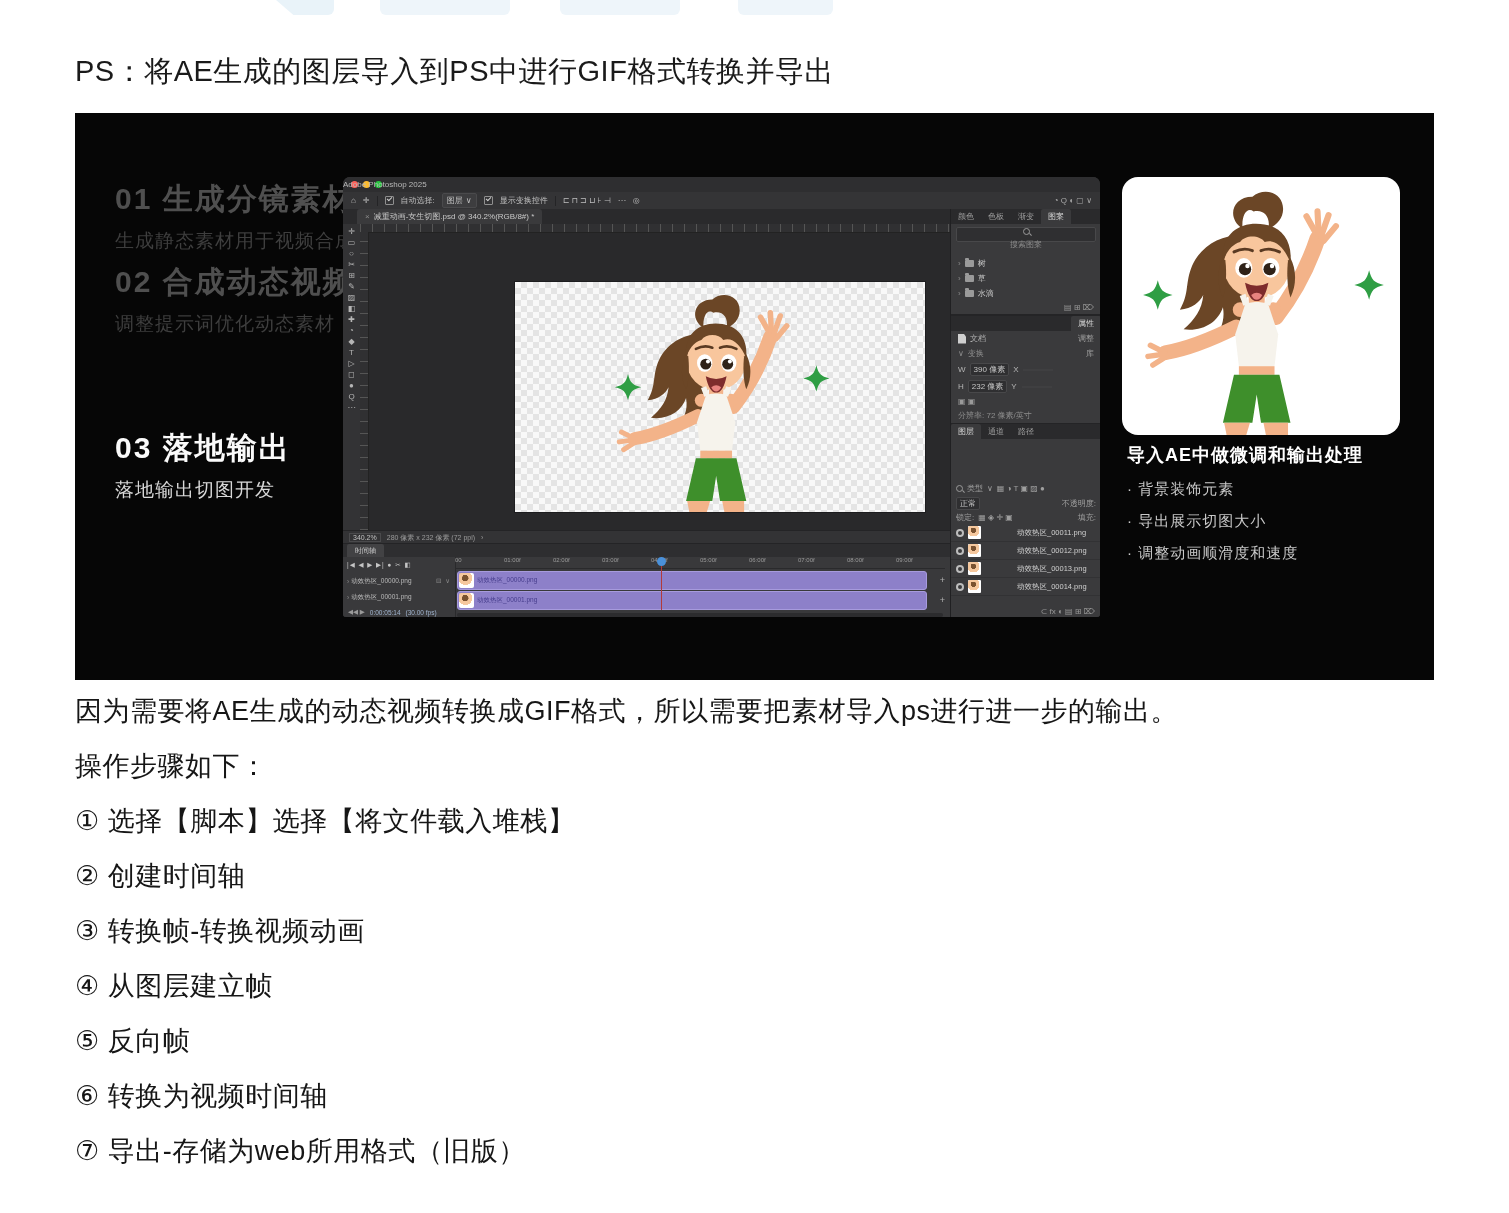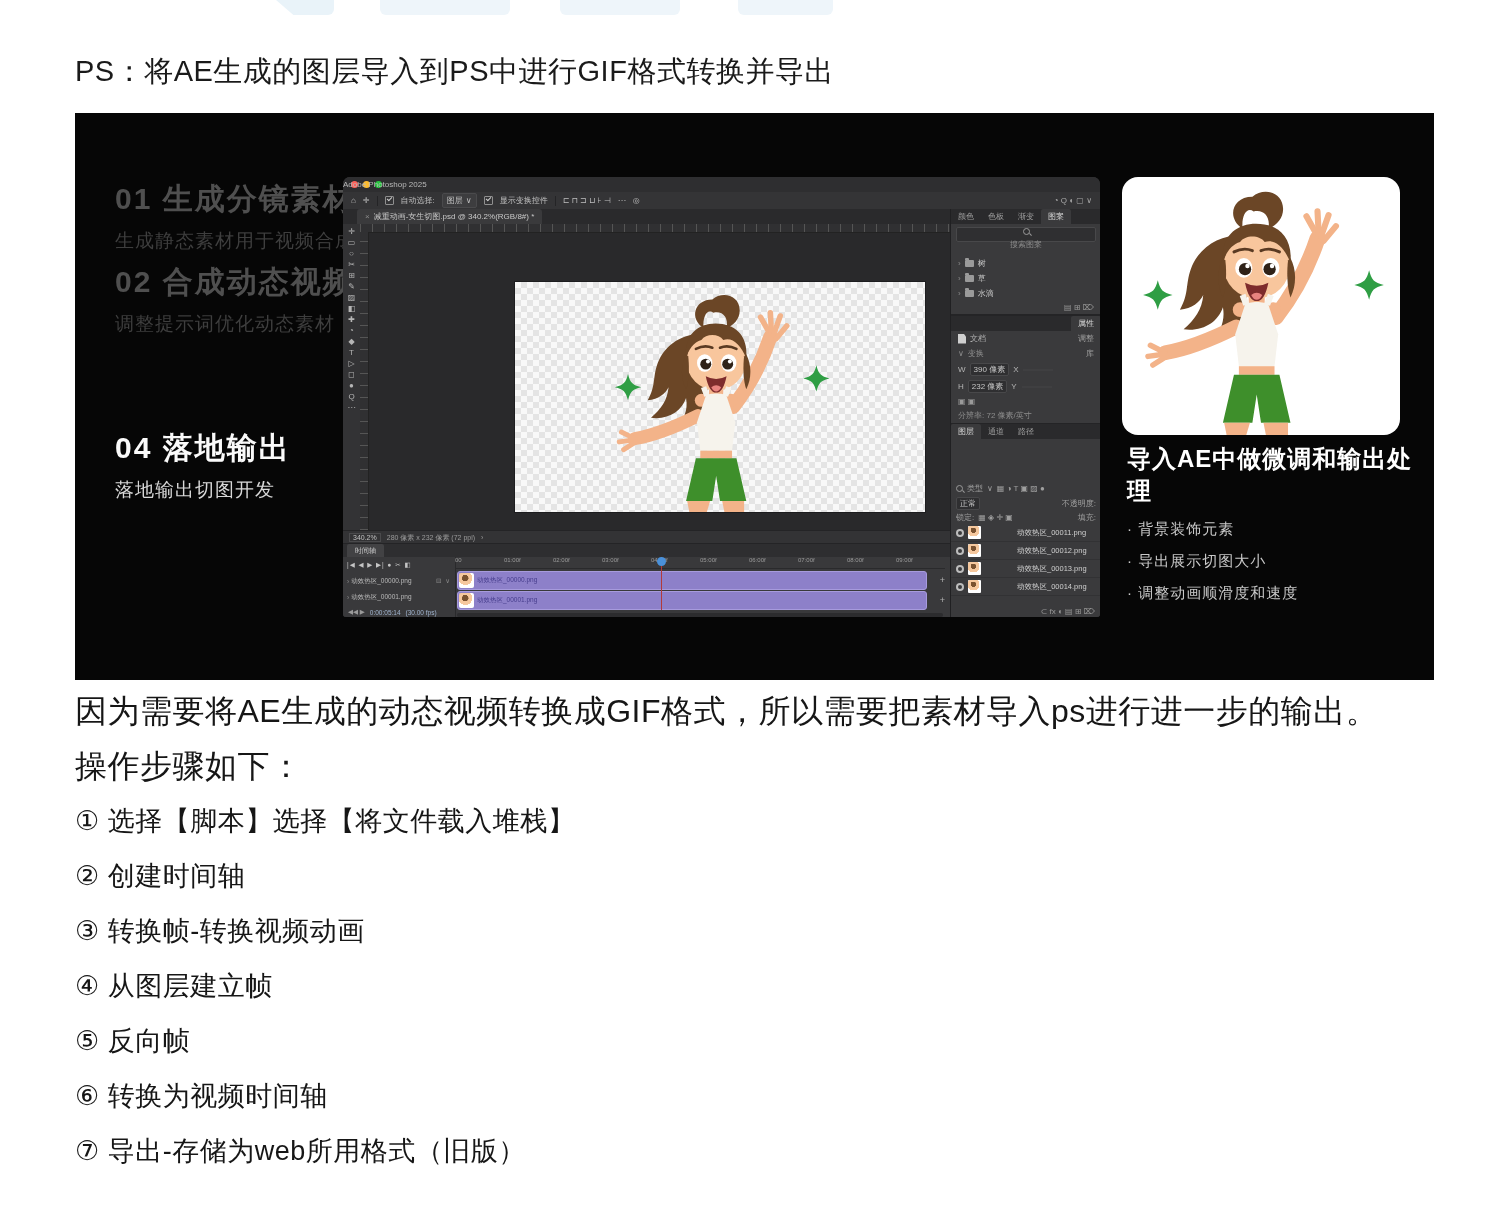--- a/index.html
+++ b/index.html
@@ -123,26 +123,26 @@
   .eye::after{content:"";position:absolute;left:2px;top:2px;width:4px;height:4px;border-radius:50%;background:#3a3a3c;}
   .lthumb{width:13px;height:13px;border-radius:1px;flex:none;
           background:radial-gradient(circle at 42% 34%,#7a5230 24%,#f6c89e 25% 52%,#ffffff 53%);}
   .lname{font-size:7.5px;color:#cfcfcf;white-space:nowrap;overflow:hidden;margin-left:32px;}
   .l-foot{margin-top:auto;height:12px;display:flex;justify-content:flex-end;align-items:center;gap:6px;
           padding:0 6px;color:#9a9a9a;font-size:8px;}
 
   
   .card{position:absolute;left:1047px;top:64px;width:278px;height:258px;background:#fff;border-radius:16px;overflow:hidden;}
   .callout{position:absolute;left:1052px;top:330px;width:300px;color:#fff;}
-  .callout .ctitle{font-size:24px;font-weight:700;letter-spacing:1px;}
+  .callout .ctitle{font-size:18px;font-weight:700;letter-spacing:1px;}
   .callout .bullet{font-size:15px;color:#c9c9c9;margin-top:13px;letter-spacing:1px;}
 
   
   .article{position:absolute;left:75px;top:692px;width:1390px;color:#161616;}
-  .article .aline{font-size:32px;line-height:39px;margin-bottom:16px;letter-spacing:.5px;}
+  .article .aline{font-size:27px;line-height:39px;margin-bottom:16px;letter-spacing:.5px;}
   .article .astep{font-size:27px;line-height:39px;margin-bottom:16px;letter-spacing:.5px;}
 
   .hiddensvg{position:absolute;width:0;height:0;overflow:hidden;}
   .girlsvg{display:block;}
 </style>
 </head>
 <body>
 
 <div class="stage">
 
@@ -157,21 +157,21 @@
 
     <div class="step s1">
       <div class="shead"><span>01</span> <span>生成分镜素材</span></div>
       <div class="ssub">生成静态素材用于视频合成</div>
     </div>
     <div class="step s2">
       <div class="shead"><span>02</span> <span>合成动态视频</span></div>
       <div class="ssub">调整提示词优化动态素材</div>
     </div>
     <div class="step s4 active">
-      <div class="shead"><span>04</span> <span>落地输出</span></div>
+      <div class="shead"><span>03</span> <span>落地输出</span></div>
       <div class="ssub">落地输出切图开发</div>
     </div>
 
     <div class="ps">
       <div class="ps-titlebar">
         <div class="lights">
           <span class="light l-red"></span>
           <span class="light l-yel"></span>
           <span class="light l-grn"></span>
         </div>

